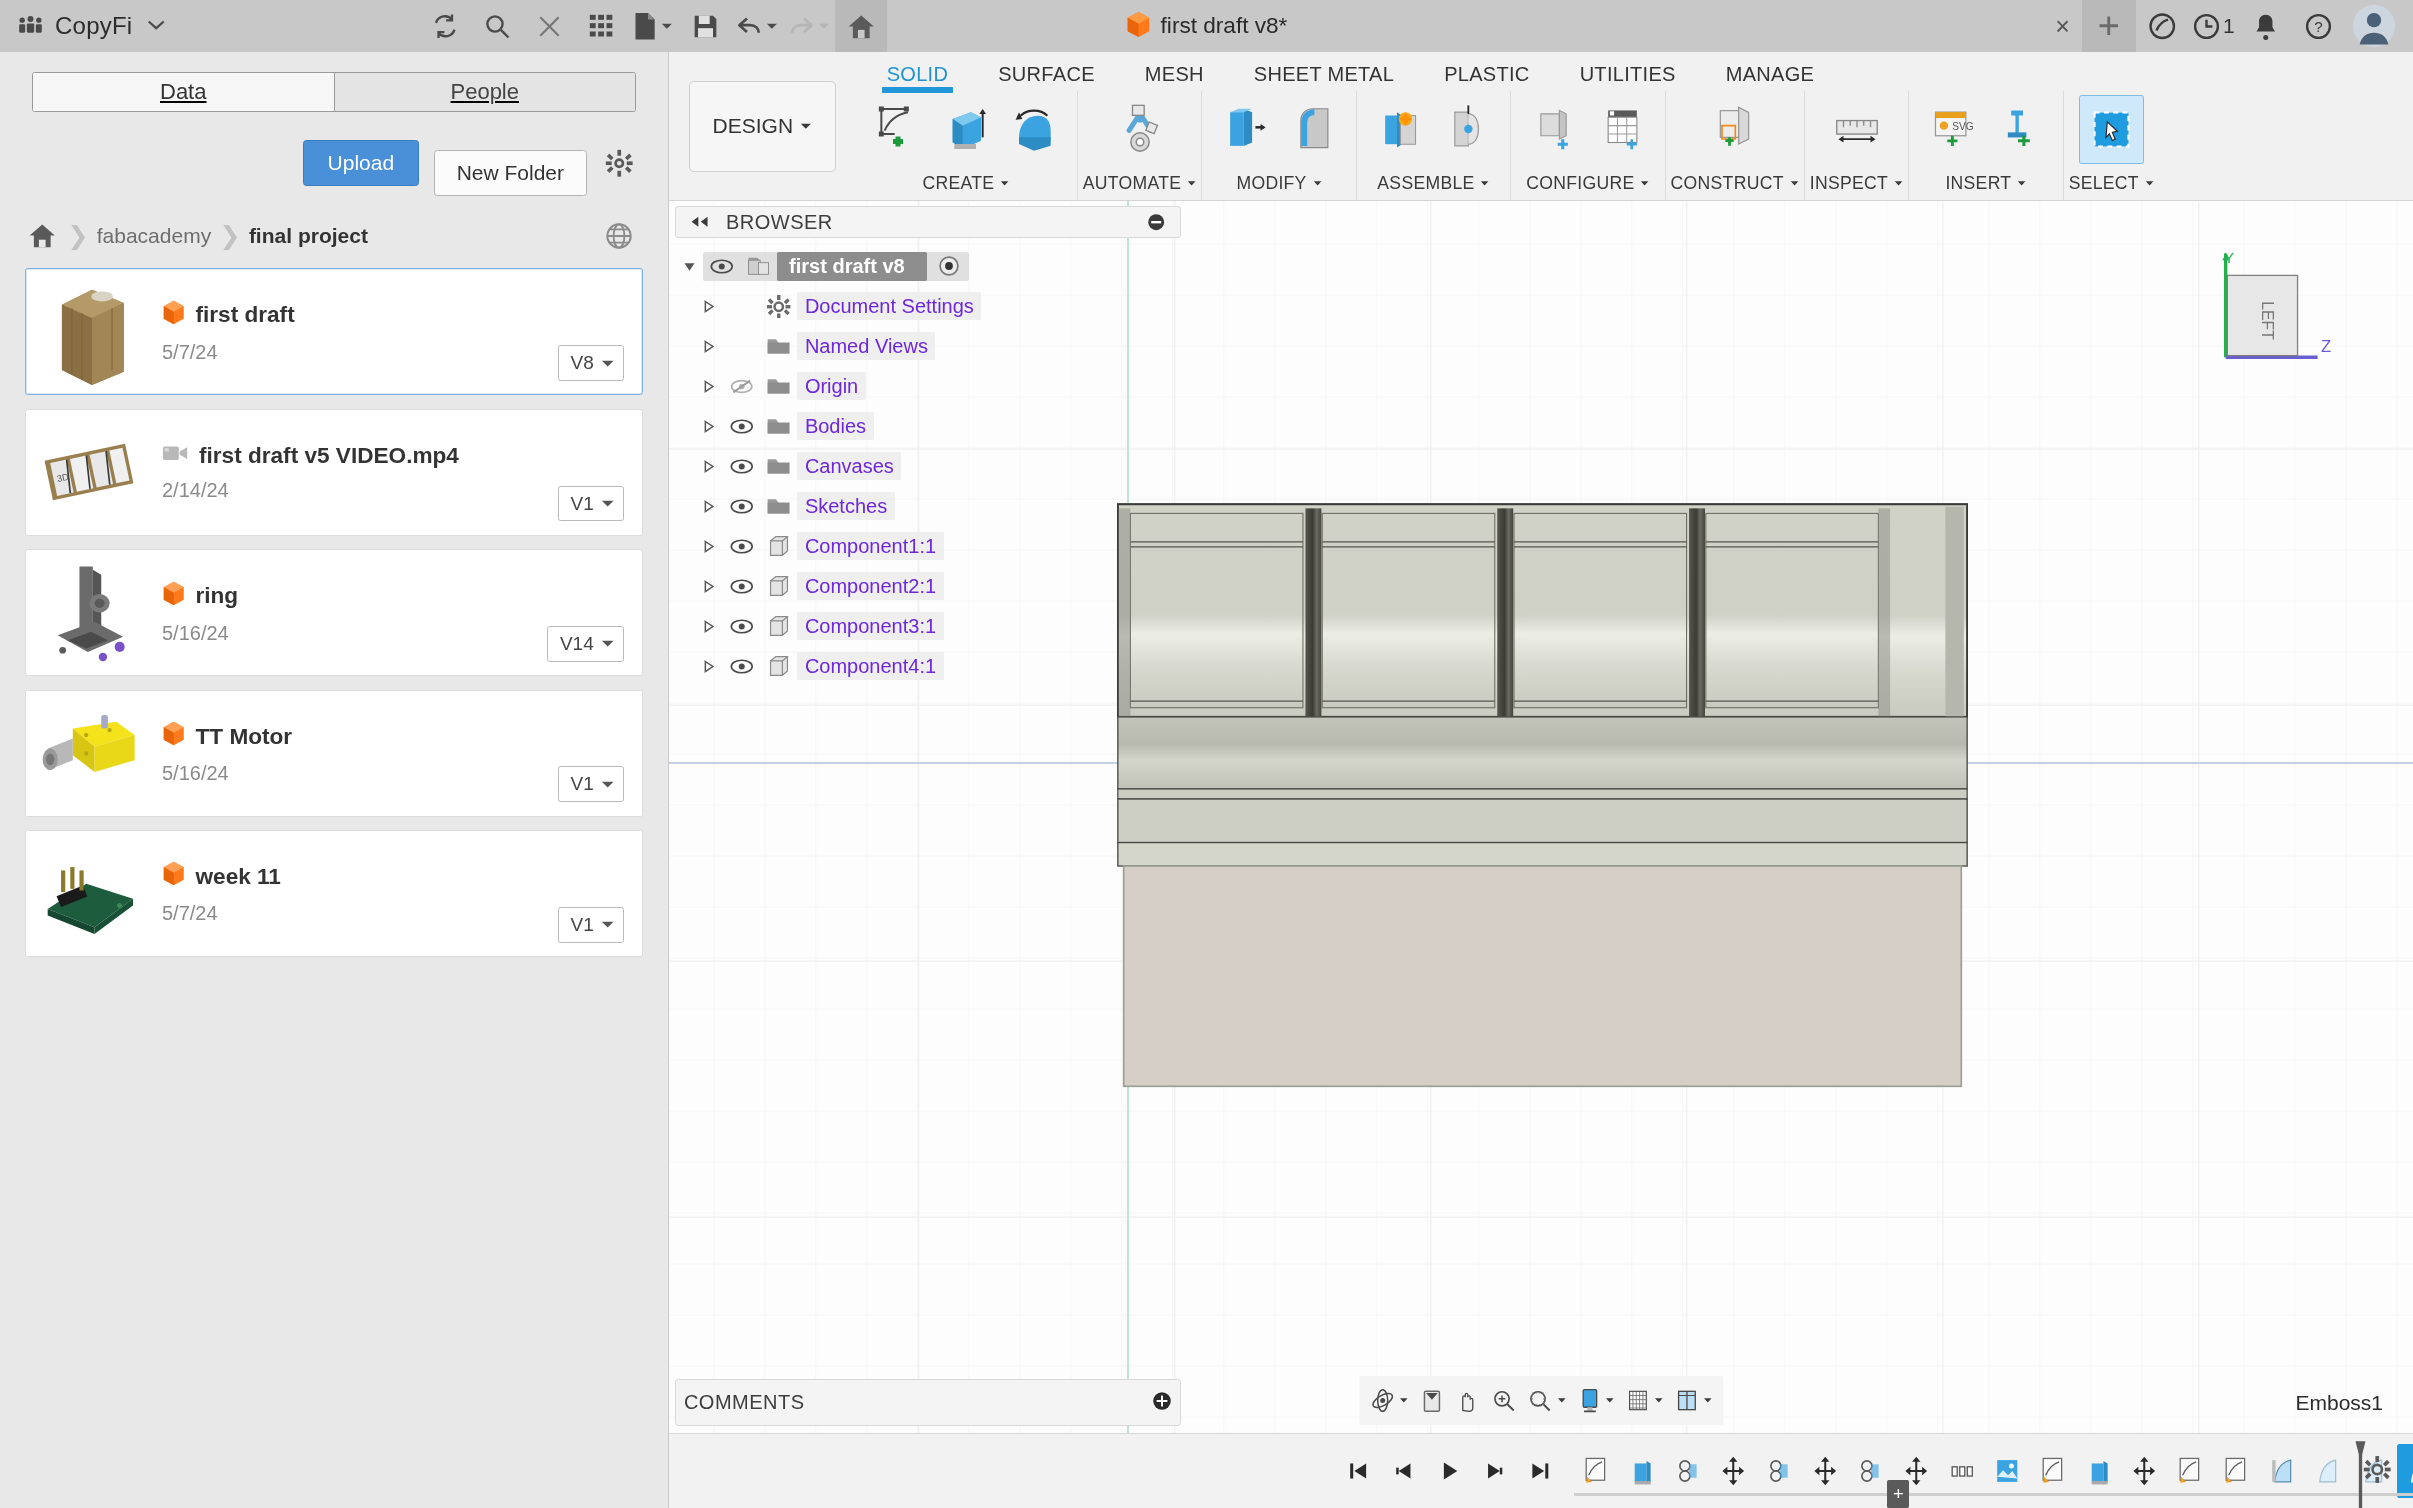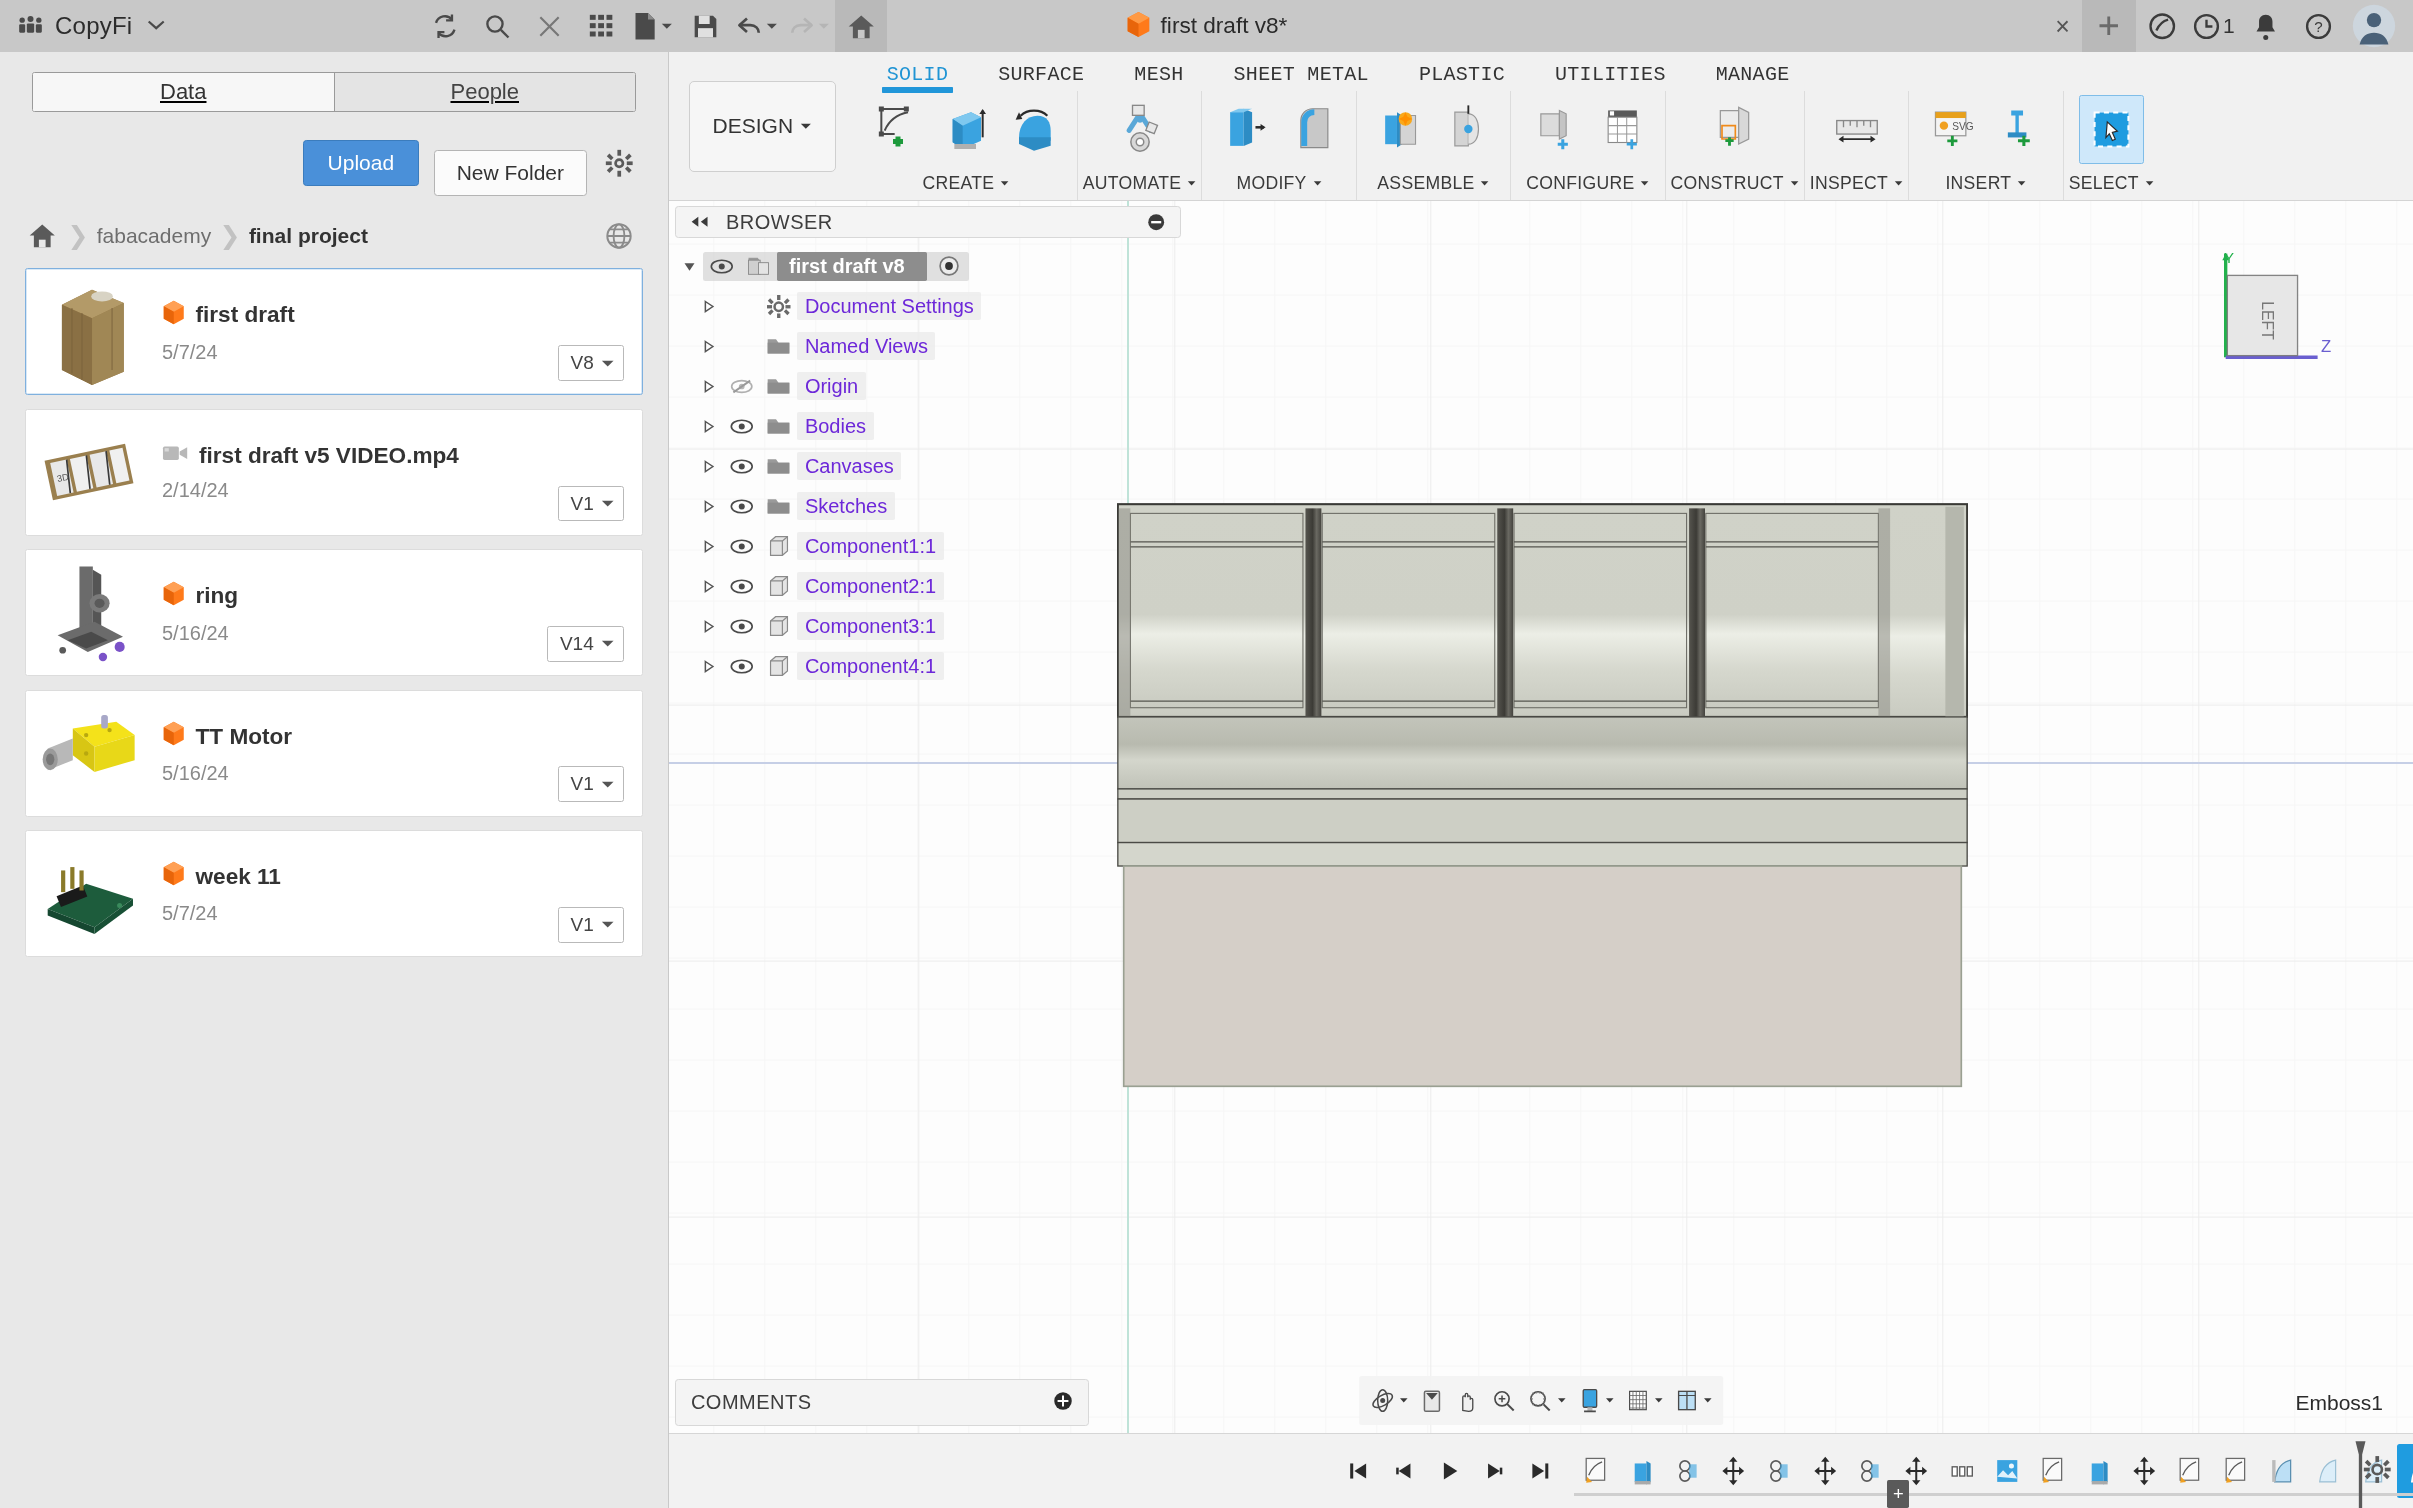--- a/index.html
+++ b/index.html
@@ -64,21 +64,21 @@
 
   
   .workarea { flex: 1 1 auto; display: flex; flex-direction: column; min-width: 0; position: relative; background: #fff; }
 
   
   .ribbon { background: #f1f1f1; border-bottom: 0.8px solid #d4d4d4; flex: 0 0 149px; display: flex; align-items: stretch; }
   .design-box { width: 186px; flex: 0 0 186px; display: flex; align-items: center; justify-content: center; }
   .design-btn { width: 147px; height: 91px; border: 0.8px solid #cfcfcf; border-radius: 5px; background: #f6f6f6; display: flex; align-items: center; justify-content: center; font-size: 21px; color: #333; cursor: pointer; gap: 6.7px;}
   .ribbon-right { flex: 1 1 auto; display: flex; flex-direction: column; min-width: 0; }
   .tabrow { height: 39px; display: flex; align-items: flex-end; gap: 0; padding-left: 6.7px; }
-  .rtab { font-size: 20px; color: #333; padding: 0 25px 5px 25px; cursor: pointer; position: relative; letter-spacing: 0.3px; font-family: Liberation Mono, monospace; }
+  .rtab { font-size: 20px; color: #333; padding: 0 25px 5px 25px; cursor: pointer; position: relative; letter-spacing: 0.3px; }
   .rtab.active { color: #1f94d4; }
   .rtab.active::after { content:''; position:absolute; left: 20px; right: 20px; bottom: -1.7px; height: 5.9px; background: #2196d9; border-radius:0.8px; }
   .panelrow { flex: 1 1 auto; display: flex; align-items: stretch; }
   .rpanel { display: flex; flex-direction: column; border-right: 0.8px solid #dcdcdc; padding: 0 5px; }
   .rpanel:last-child { border-right: none; }
   .rp-icons { flex: 1 1 auto; display: flex; align-items: center; justify-content: center; gap: 3.4px; padding: 1.7px 5px 0 5px; }
   .ricon { width: 65px; height: 69px; display: flex; align-items: center; justify-content: center; cursor: pointer; border-radius: 2.5px; }
   .ricon.sel { background: #cfe8fa; border: 0.8px solid #7fbde8; }
   .rp-label { height: 34px; display: flex; align-items: center; justify-content: center; font-size: 17.6px; color: #3a3a3a; gap: 5.9px; cursor: pointer; letter-spacing: 0.3px;}
 
@@ -112,21 +112,21 @@
   .t-radio { width: 34px; display: flex; align-items: center; justify-content: center; margin-left: 5px; cursor: pointer; }
   .root-wrap { display:flex; align-items:center; background: rgba(214,214,214,.75); border-radius: 2.5px; padding-right: 3.4px;}
 
   
   .model { position: absolute; left: 448px; top: 302px; width: 851px; height: 587px; }
 
   
   .viewcube { position: absolute; right: 77px; top: 49px; width: 117px; height: 126px; }
 
   
-  .comments { position: absolute; left: 5.9px; bottom: 6.7px; width: 414px; height: 47px; background: #f4f4f4; border: 0.8px solid #d8d8d8; border-radius: 3.4px; display: flex; align-items: center; padding: 0 15px; }
+  .comments { position: absolute; left: 5.9px; bottom: 6.7px; width: 506px; height: 47px; background: #f4f4f4; border: 0.8px solid #d8d8d8; border-radius: 3.4px; display: flex; align-items: center; padding: 0 8px; }
   .cm-label { font-size: 20px; color: #3d3d3d; letter-spacing: 0.5px; }
   .cm-plus { margin-left: auto; cursor: pointer; }
 
   
   .navbar { position: absolute; left: 50%; transform: translateX(-50%); bottom: 8.4px; height: 49px; display: flex; align-items: center; background: rgba(243,243,243,.88); border-radius: 2.5px; padding: 0 5px; }
   .nbtn { height: 45px; display: flex; align-items: center; justify-content: center; padding: 0 5.9px; gap: 4.2px; cursor: pointer; border-radius: 2.5px; }
 
   .emboss { position: absolute; right: 30px; bottom: 18.4px; font-size: 21px; color: #2b2b2b; }
 
   

